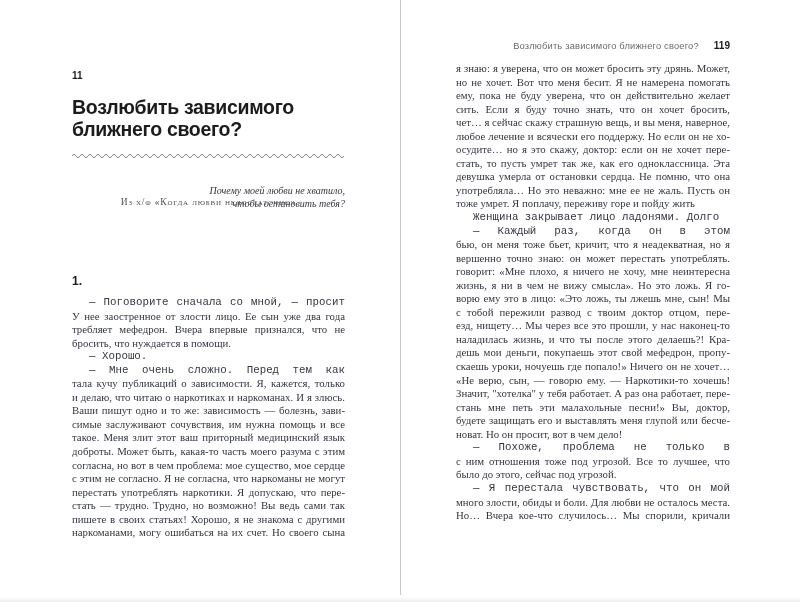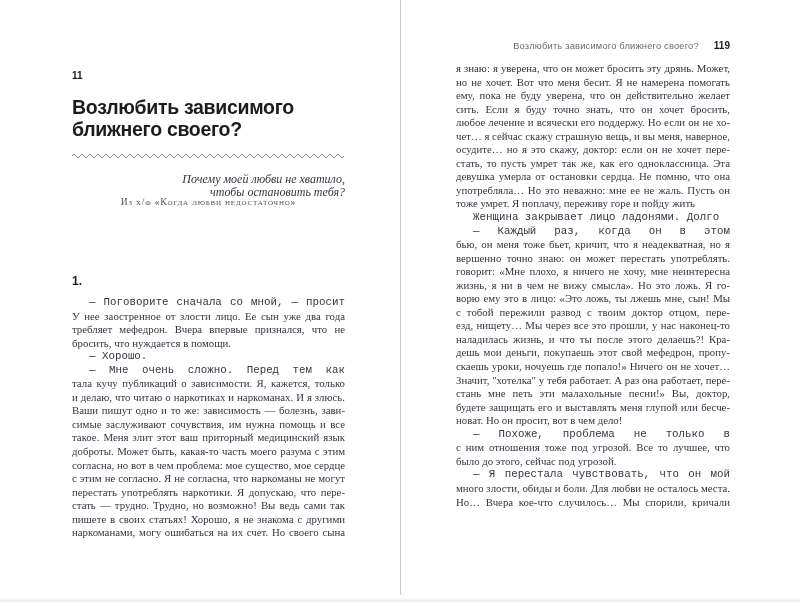--- a/index.html
+++ b/index.html
@@ -28,22 +28,22 @@
     font-weight:bold; font-size:10px; color:#1c1c1c;
   }
   .chapter-title {
     position:absolute; top:97px; left:0; width:273px;
     font-family:"Liberation Sans","DejaVu Sans",sans-serif;
     font-weight:bold; font-size:19.5px; line-height:21.5px;
     letter-spacing:-0.3px; color:#1c1c1c;
   }
   .squiggle { position:absolute; top:152px; left:0; width:273px; height:8px; }
   .epigraph {
-    position:absolute; top:173px; left:0; width:273px;
-    text-align:right; font-style:italic; font-size:12px; line-height:13px;
+    position:absolute; top:184px; left:0; width:273px;
+    text-align:right; font-style:italic; font-size:10px; line-height:13px;
     color:#33363d;
   }
   .epigraph-source {
     position:absolute; top:197px; left:0; width:273px;
     text-align:center; font-variant:small-caps; font-size:9.5px;
     letter-spacing:0.8px; color:#4f4f4f;
   }
   .section-number {
     position:absolute; top:274px; left:0;
     font-family:"Liberation Sans","DejaVu Sans",sans-serif;
@@ -111,39 +111,40 @@
   <div class="page page-right">
     <div class="running-header">
       <span class="rh-title">Возлюбить зависимого ближнего своего?</span>
       <span class="rh-num">119</span>
     </div>
     <div class="textblock tb-right" id="right-lines">
         <div class="line">я знаю: я уверена, что он может бросить эту дрянь. Может,</div>
         <div class="line">но не хочет. Вот что меня бесит. Я не намерена помогать</div>
         <div class="line">ему, пока не буду уверена, что он действительно желает бро-</div>
         <div class="line">сить. Если я буду точно знать, что он хочет бросить, оплачу</div>
+        <div class="line">чет… я сейчас скажу страшную вещь, и вы меня, наверное,</div>
         <div class="line">любое лечение и всячески его поддержу. Но если он не хо-</div>
-        <div class="line">чет… я сейчас скажу страшную вещь, и вы меня, наверное,</div>
         <div class="line">осудите… но я это скажу, доктор: если он не хочет пере-</div>
         <div class="line">стать, то пусть умрет так же, как его одноклассница. Эта</div>
         <div class="line">девушка умерла от остановки сердца. Не помню, что она</div>
         <div class="line">употребляла… Но это неважно: мне ее не жаль. Пусть он</div>
         <div class="line end">тоже умрет. Я поплачу, переживу горе и пойду жить дальше.</div>
         <div class="line indent end">Женщина закрывает лицо ладонями. Долго молчит.</div>
         <div class="line indent">— Каждый раз, когда он в этом состоянии, я ору на него,</div>
         <div class="line">бью, он меня тоже бьет, кричит, что я неадекватная, но я со-</div>
         <div class="line">вершенно точно знаю: он может перестать употреблять. Он</div>
         <div class="line">говорит: «Мне плохо, я ничего не хочу, мне неинтересна</div>
         <div class="line">жизнь, я ни в чем не вижу смысла». Но это ложь. Я го-</div>
         <div class="line">ворю ему это в лицо: «Это ложь, ты лжешь мне, сын! Мы</div>
         <div class="line">с тобой пережили развод с твоим доктор отцом, пере-</div>
         <div class="line">езд, нищету… Мы через все это прошли, у нас наконец-то</div>
         <div class="line">наладилась жизнь, и что ты после этого делаешь?! Кра-</div>
         <div class="line">дешь мои деньги, покупаешь этот свой мефедрон, пропу-</div>
         <div class="line">скаешь уроки, ночуешь где попало!» Ничего он не хочет…</div>
+        <div class="line">«Не верю, сын, — говорю ему. — Наркотики-то хочешь!</div>
         <div class="line">Значит, "хотелка" у тебя работает. А раз она работает, пере-</div>
         <div class="line">стань мне петь эти малахольные песни!» Вы, доктор, сейчас</div>
         <div class="line">будете защищать его и выставлять меня глупой или бесче-</div>
         <div class="line end">новат. Но он просит, вот в чем дело!</div>
         <div class="line indent">— Похоже, проблема не только в мефедроне. Ваши</div>
         <div class="line">с ним отношения тоже под угрозой. Все то лучшее, что</div>
         <div class="line end">было до этого, сейчас под угрозой.</div>
         <div class="line indent">— Я перестала чувствовать, что он мой сын. Слишком</div>
         <div class="line">много злости, обиды и боли. Для любви не осталось места.</div>
         <div class="line">Но… Вчера кое-что случилось… Мы спорили, кричали друг</div>

